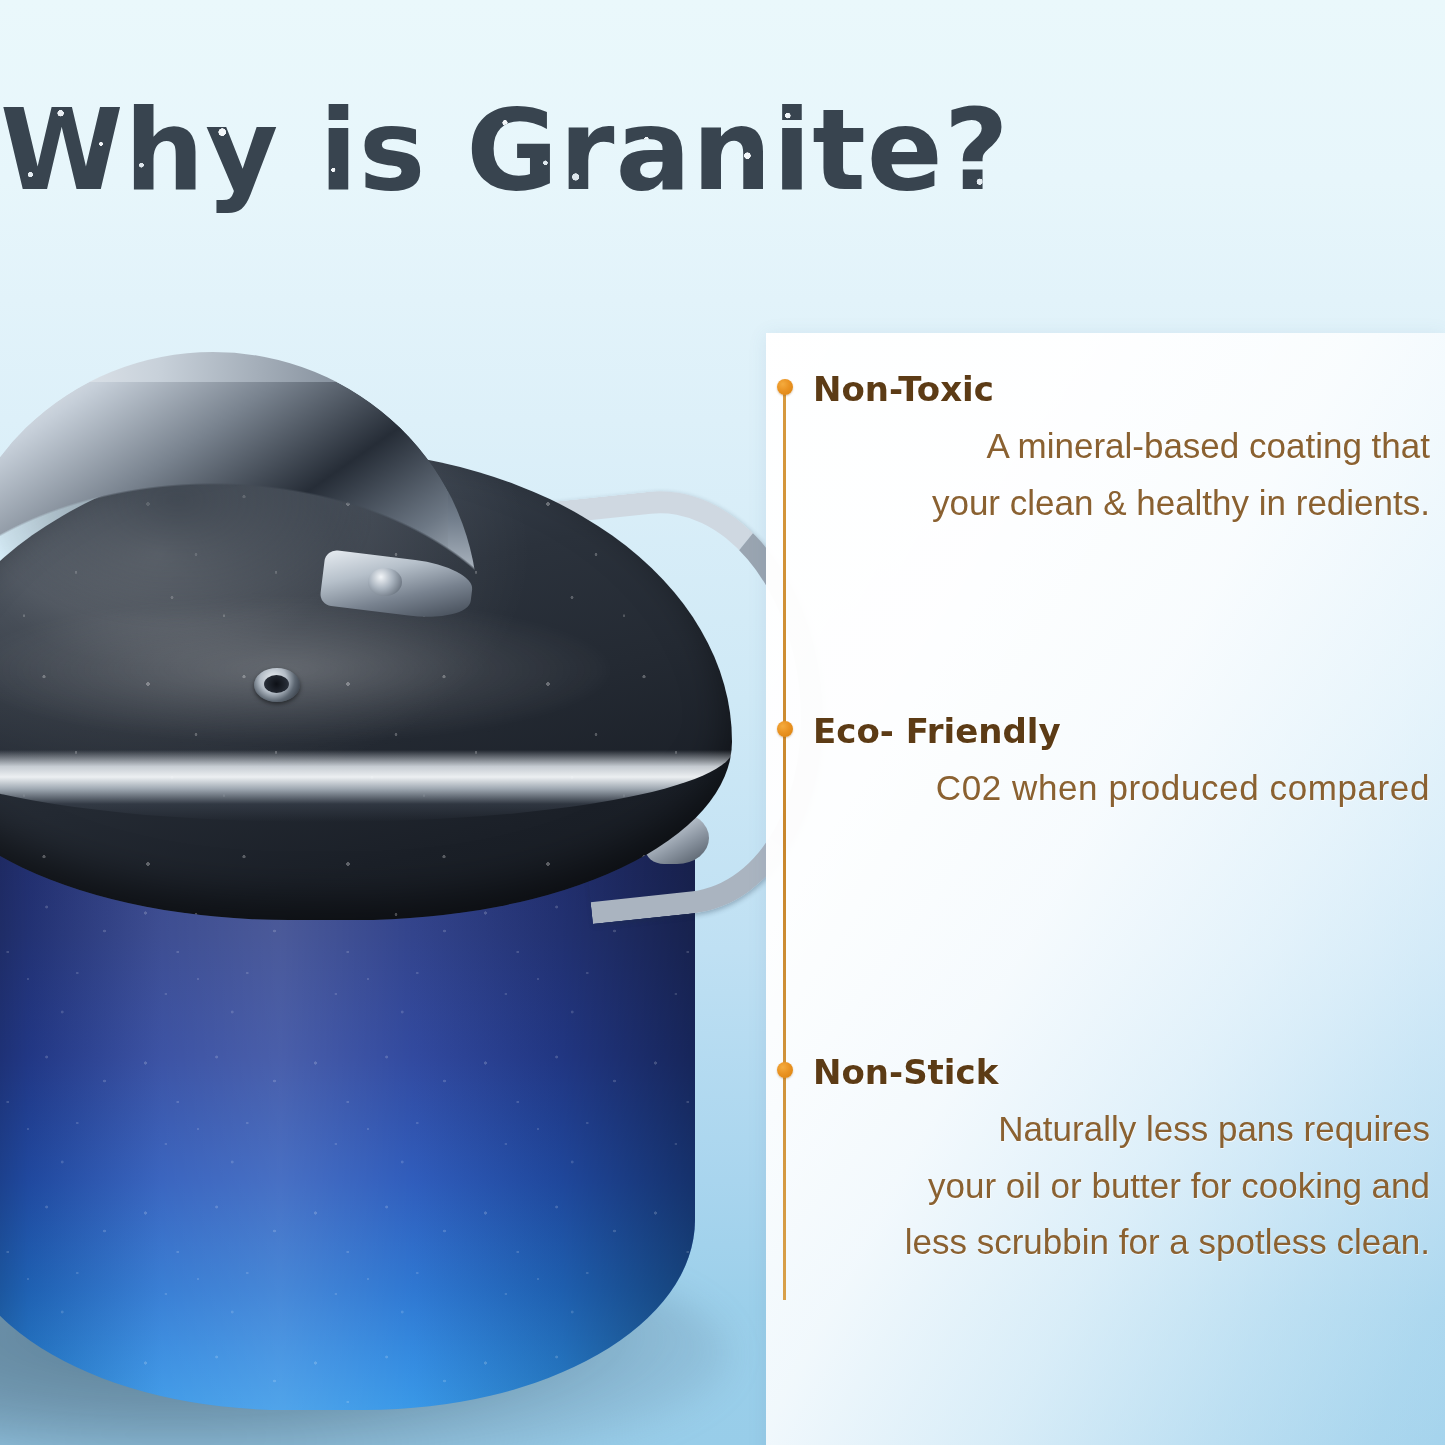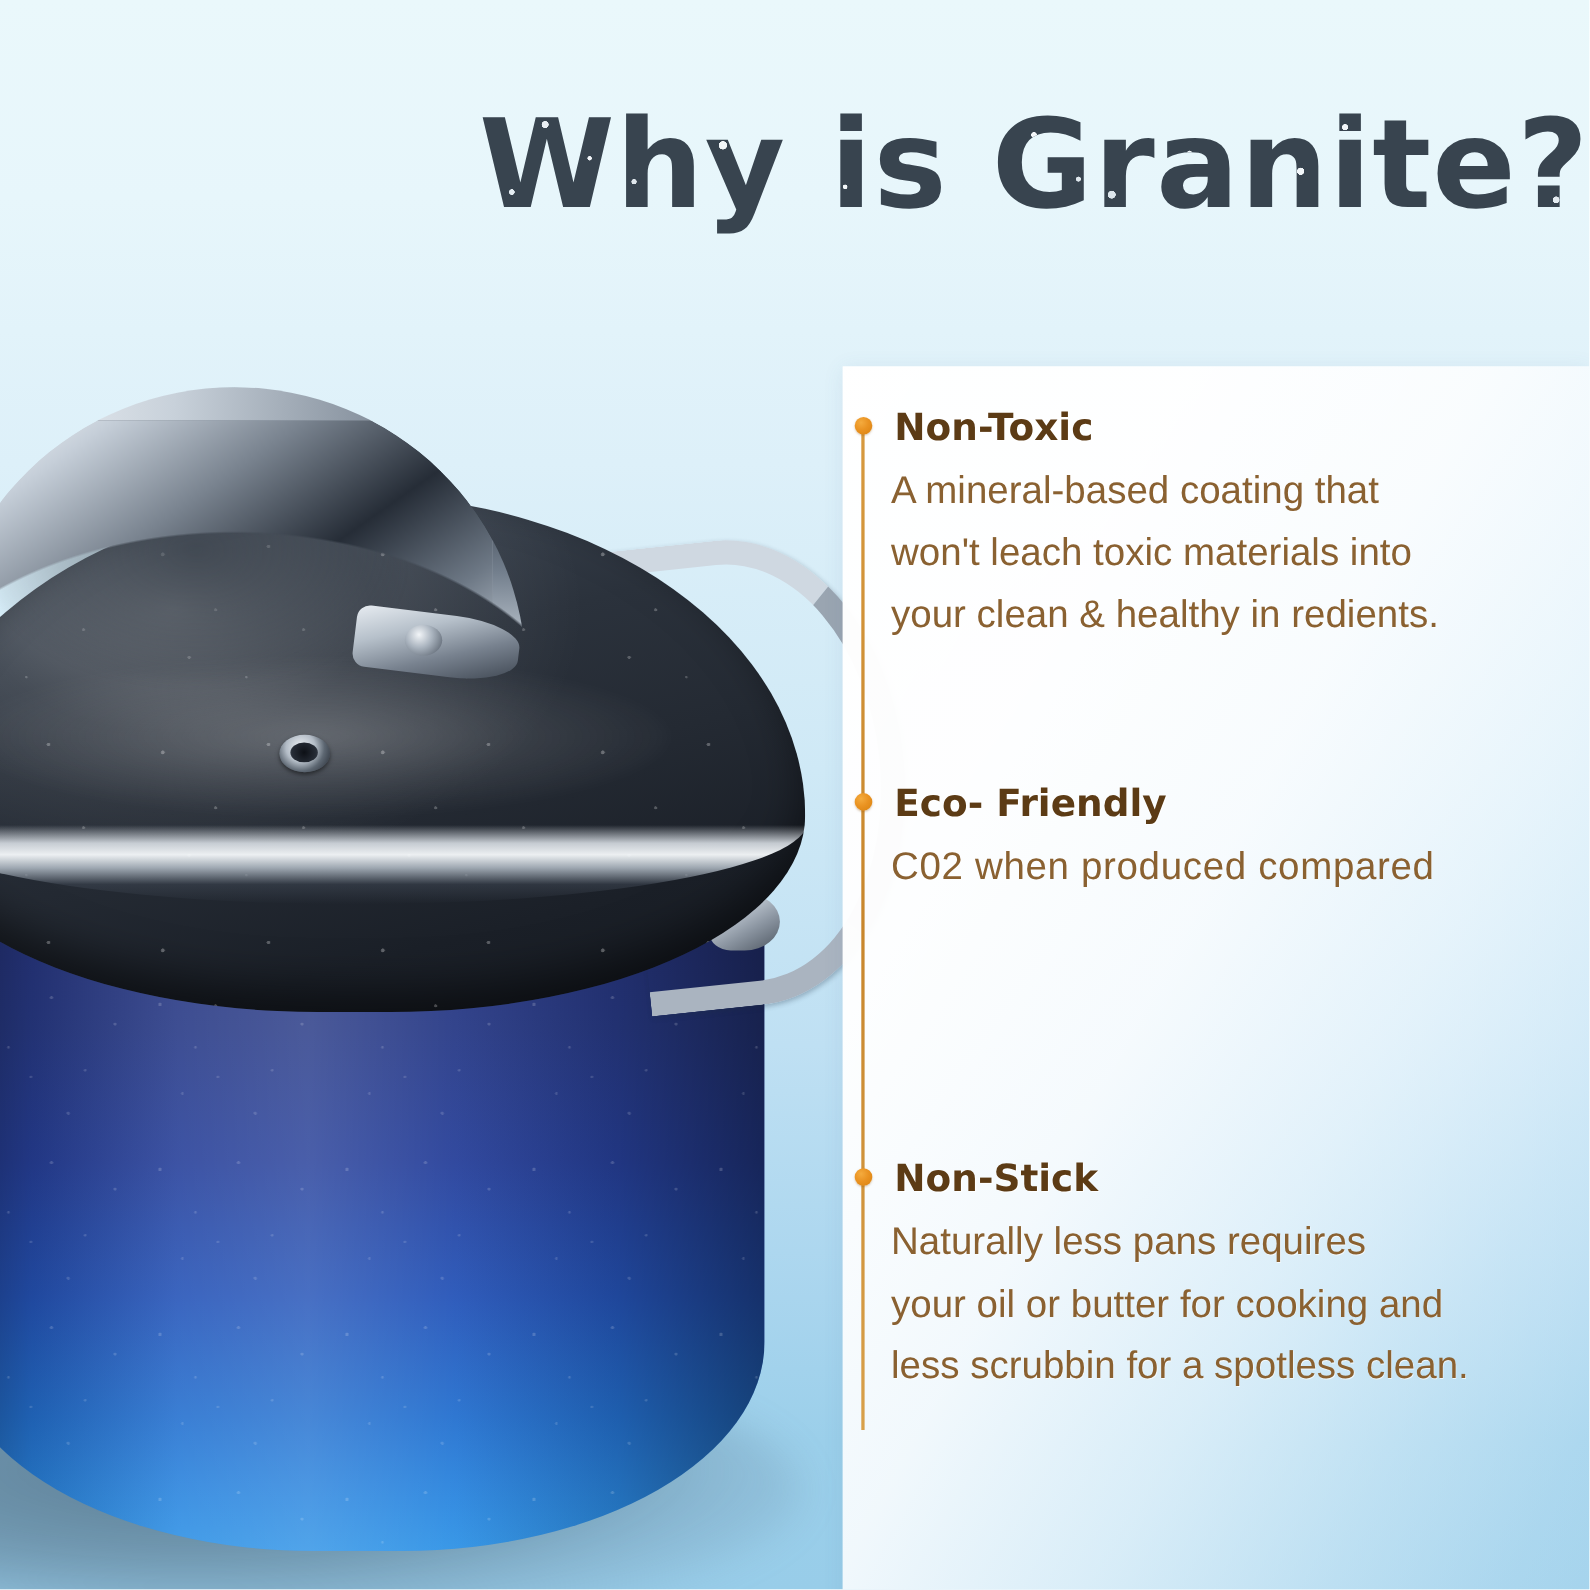--- a/index.html
+++ b/index.html
@@ -26,21 +26,21 @@
         #9bcfea 1310px,
         #98cde9 1445px);
   }
 
   
   .title-wrap {
     position: absolute;
     left: 0;
     top: 92px;
     width: 1445px;
-    text-align: right;
+    text-align: left;
     z-index: 40;
   }
   .granite-title {
     display: inline-block;
     position: relative;
     font-family: "DejaVu Sans", sans-serif;
     font-weight: bold;
     font-size: 112px;
     line-height: 1.05;
     letter-spacing: 1px;
@@ -431,20 +431,21 @@
     line-height: 1.62;
     color: #8a6131;
     text-shadow: 0.5px 0.5px 0 rgba(255,255,255,0.7);
   }
   .feature-body.wide-track {
     letter-spacing: 0.6px;
   }
   .feature-body .ln {
     display: block;
     white-space: nowrap;
+    text-align: right;
   }
   .feature-body .ln.track1 {
     letter-spacing: 2.6px;
   }
 </style>
 </head>
 <body>
 
 <div id="poster">
 
@@ -475,21 +476,20 @@
 
   <div class="info-panel">
 
     <div class="timeline-rail"></div>
 
     <div class="feature" style="top:39px;">
       <span class="feature-dot"></span>
       <div class="feature-heading">Non-Toxic</div>
       <div class="feature-body">
         <span class="ln">A mineral-based coating that</span>
-        <span class="ln">won't leach toxic materials into</span>
         <span class="ln">your clean &amp; healthy in redients.</span>
       </div>
     </div>
 
     <div class="feature" style="top:381px;">
       <span class="feature-dot"></span>
       <div class="feature-heading">Eco- Friendly</div>
       <div class="feature-body wide-track">
         <span class="ln">C02 when produced compared</span>
       </div>

